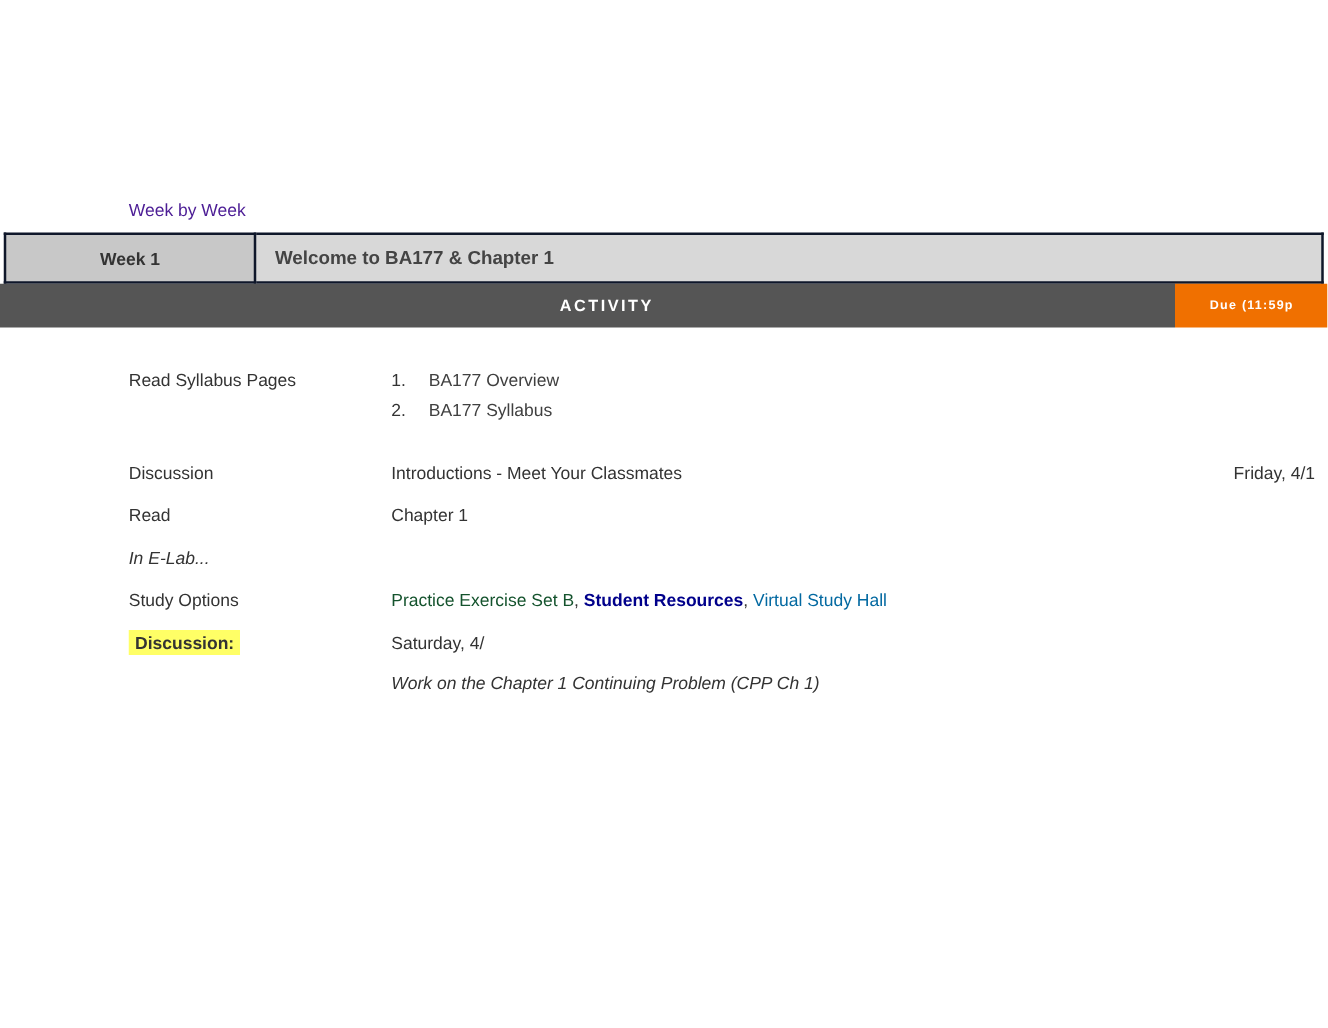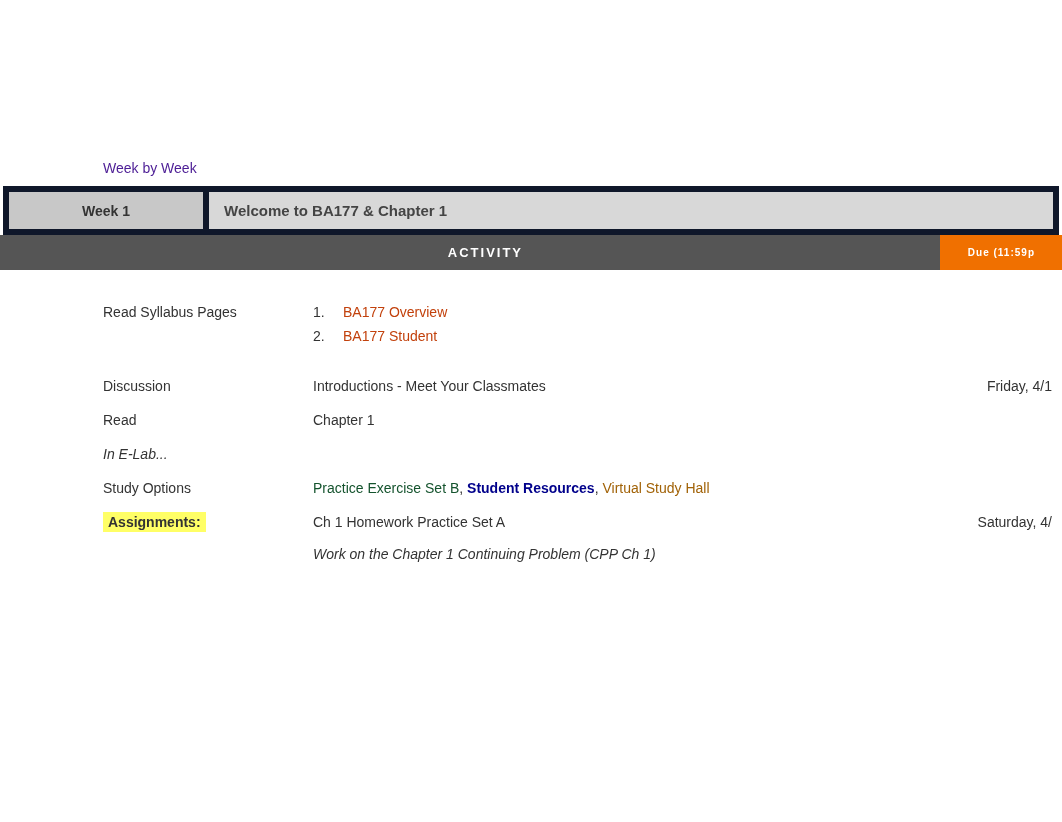--- a/index.html
+++ b/index.html
@@ -39,21 +39,21 @@
     .week-table {
       width: calc(100% - 6px);
       margin: 0 3px;
       border-collapse: collapse;
     }
     .week-header-row td {
       background: #d0d0d0;
       padding: 10px 15px;
       font-weight: bold;
       font-size: 14px;
-      border: 6px solid #0f172a;
+      border: 2px solid #0f172a;
     }
     .week-header-row .week-col {
       width: 200px;
       text-align: center;
       background: #c8c8c8;
     }
     .week-header-row .title-col {
       background: #d8d8d8;
       color: #444;
       font-size: 15px;
@@ -112,33 +112,33 @@
     .syllabus-list li {
       display: flex;
       align-items: flex-start;
       margin-bottom: 8px;
     }
     .syllabus-list .num {
       width: 30px;
       color: #333;
     }
     .syllabus-list .item-text {
-      color: #c2410c;
+      color: #404040;
     }
     .link-orange {
       color: #14532d;
       text-decoration: none;
     }
     .link-blue {
       color: #00008b;
       text-decoration: none;
       font-weight: bold;
     }
     .link-teal {
-      color: #a16207;
+      color: #0369a1;
       text-decoration: none;
     }
     .full-row {
       display: flex;
       align-items: flex-start;
       margin-left: 103px;
       padding: 5px 0;
     }
     .col-label {
       width: 210px;
@@ -180,21 +180,21 @@
     <div class="content-row">
       <div class="row-label">Read Syllabus Pages</div>
       <div class="row-content">
         <ul class="syllabus-list">
           <li>
             <span class="num">1.</span>
             <span class="item-text">BA177 Overview</span>
           </li>
           <li>
             <span class="num">2.</span>
-            <span class="item-text">BA177 Student</span>
+            <span class="item-text">BA177 Syllabus</span>
           </li>
         </ul>
       </div>
     </div>
 
     <div style="height:15px;"></div>
     <div class="full-row">
       <div class="col-label">Discussion</div>
       <div class="col-content">Introductions - Meet Your Classmates</div>
       <div class="col-due">Friday, 4/1</div>
@@ -219,23 +219,22 @@
       <div class="col-content">
         <a href="#" class="link-orange">Practice Exercise Set B</a>,
         <a href="#" class="link-blue">Student Resources</a>,
         <a href="#" class="link-teal">Virtual Study Hall</a>
       </div>
     </div>
 
     <div style="height:8px;"></div>
     <div class="full-row">
       <div class="col-label">
-        <span style="background:#ffff66; padding:2px 5px; font-weight:bold;">Assignments:</span>
+        <span style="background:#ffff66; padding:2px 5px; font-weight:bold;">Discussion:</span>
       </div>
-      <div class="col-content">Ch 1 Homework Practice Set A</div>
       <div class="col-due">Saturday, 4/</div>
     </div>
 
     <div style="height:6px;"></div>
     <div class="full-row">
       <div class="col-label"></div>
       <div class="col-content" style="font-style:italic;">Work on the Chapter 1 Continuing Problem (CPP Ch 1)</div>
     </div>
 
   </div>

